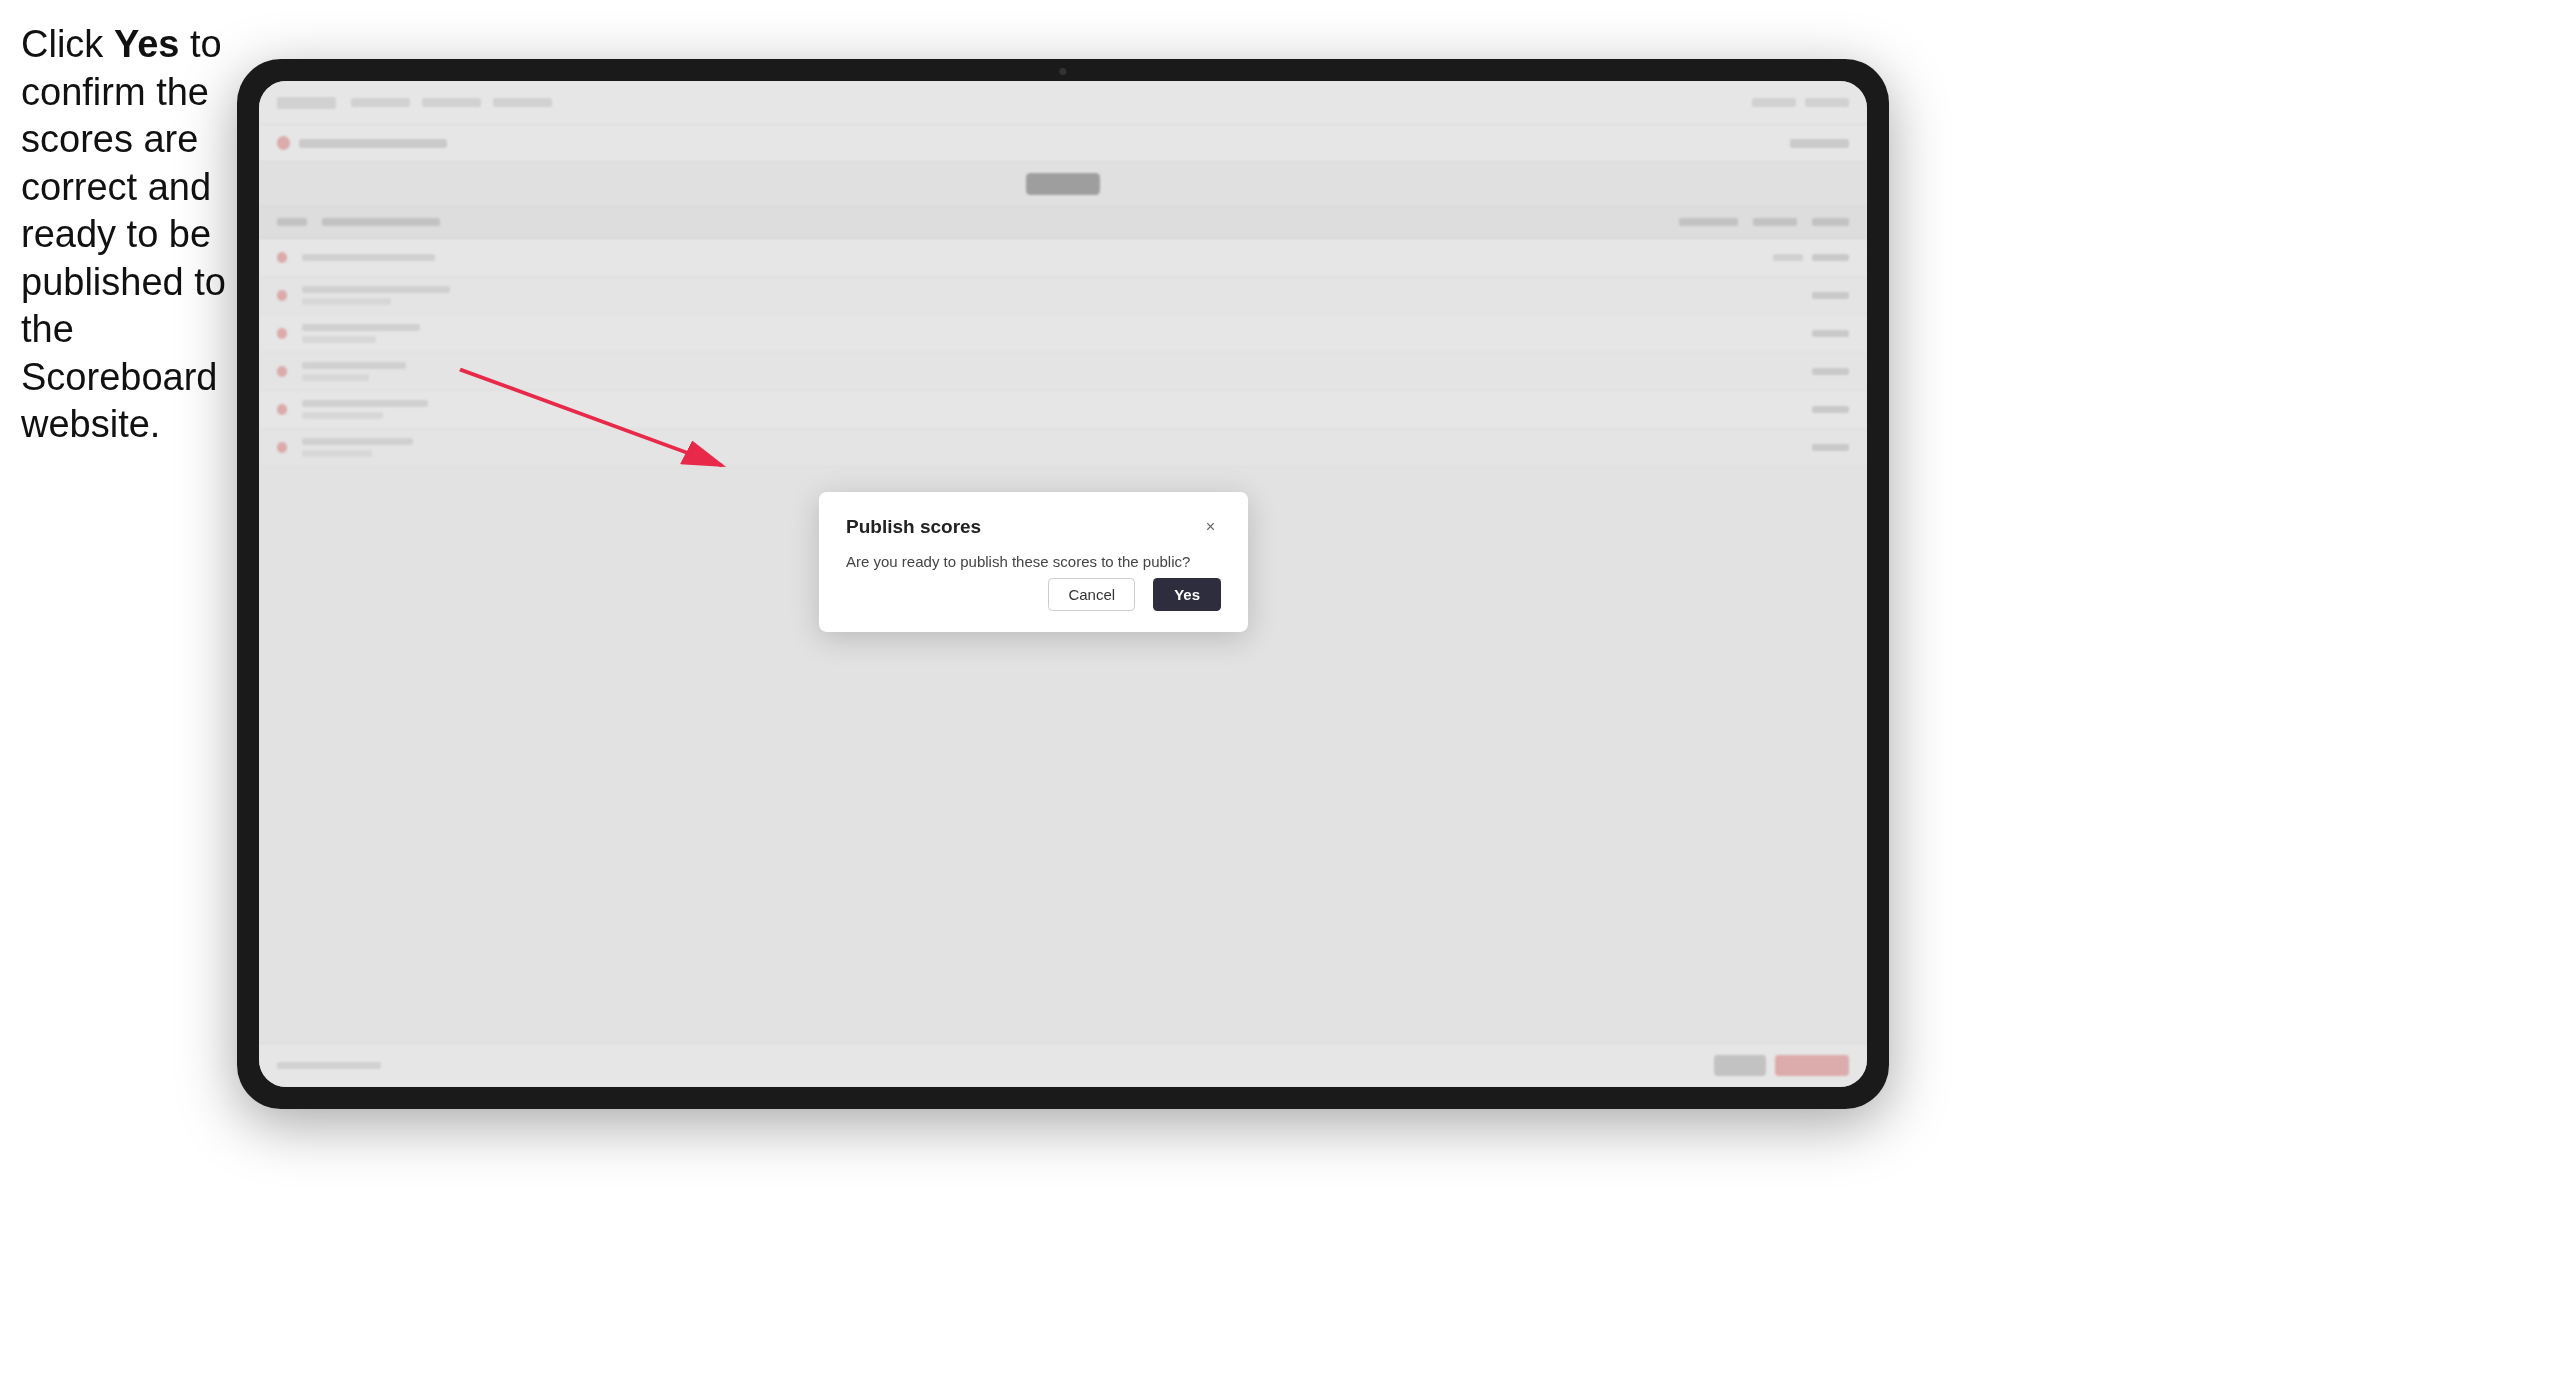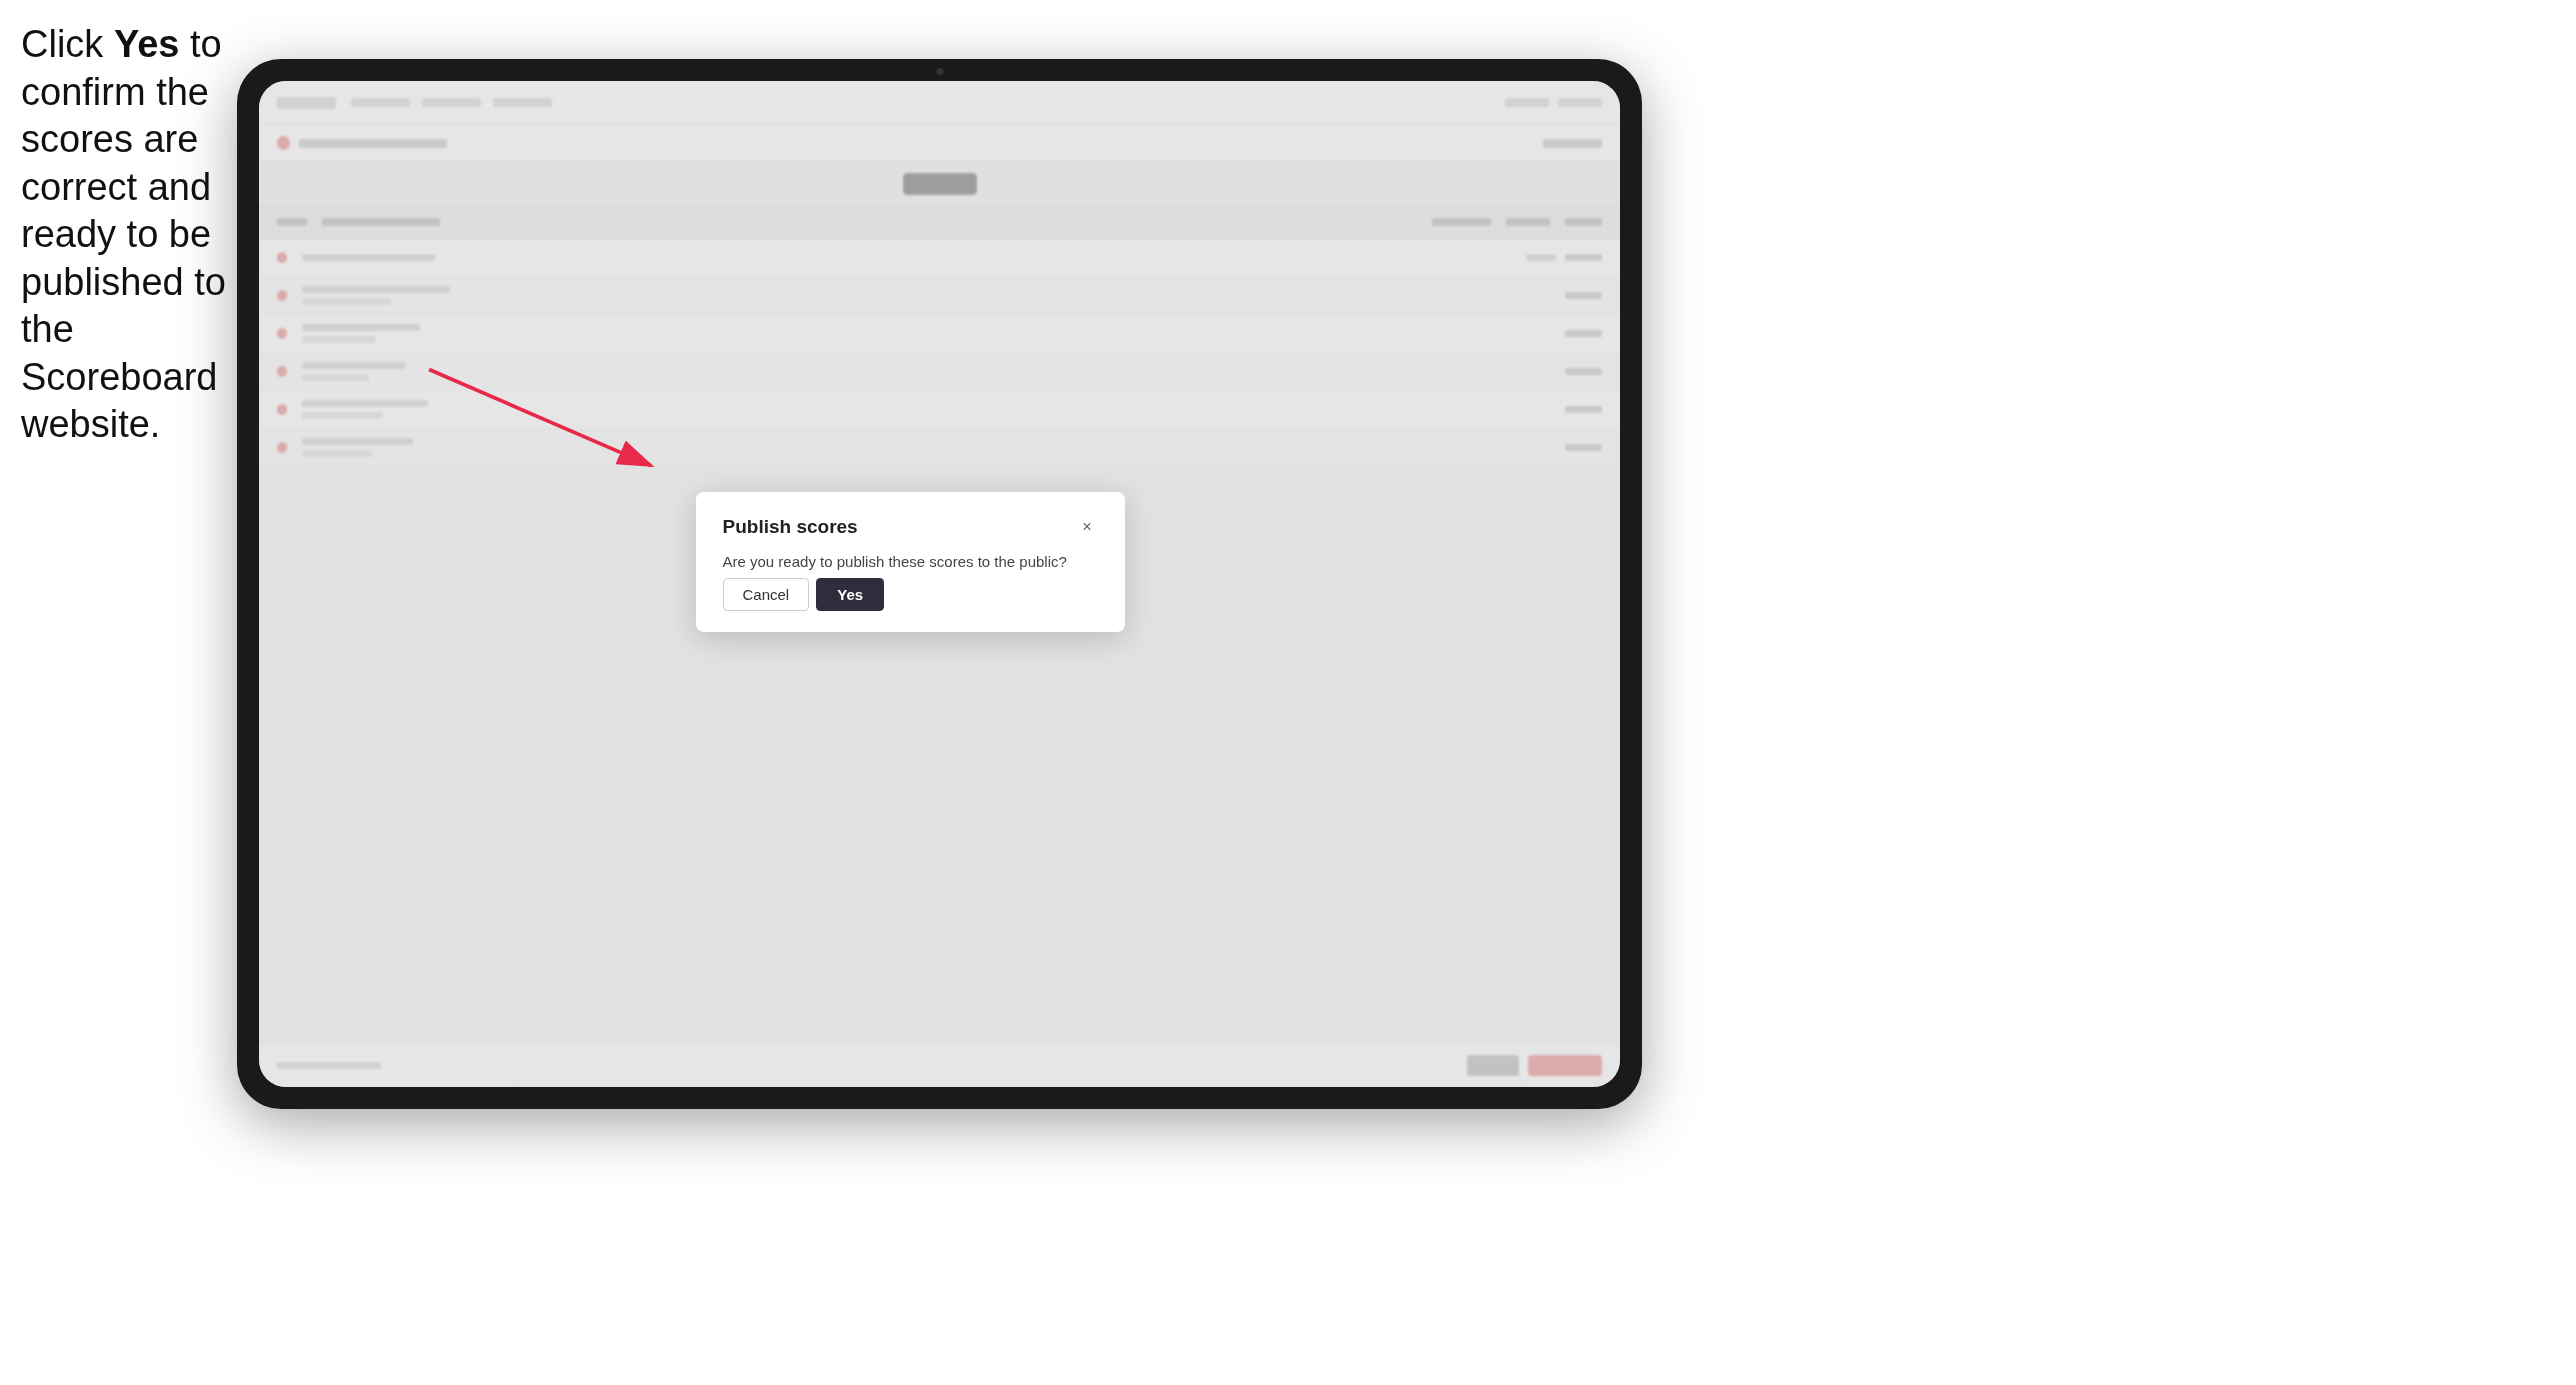--- a/index.html
+++ b/index.html
@@ -25,21 +25,21 @@
     }
     .instruction-text strong {
       font-weight: 700;
     }
 
     
     .tablet-shell {
       position: absolute;
       left: 237px;
       top: 59px;
-      width: 1405px;
+      width: 1652px;
       height: 1050px;
       background: #1a1a1a;
       border-radius: 44px;
       box-shadow: 0 15px 59px rgba(0,0,0,0.35);
     }
 
     
     .tablet-screen {
       position: absolute;
       left: 22px;
@@ -283,21 +283,22 @@
     }
 
     .modal-body {
       font-size: 15px;
       color: #444444;
       margin-bottom: 8px;
     }
 
     .modal-footer {
       display: flex;
-      gap: 7px;
+      justify-content: flex-end;
+      gap: 18px;
     }
 
     .btn-cancel {
       padding: 7.4px 19px;
       border: 0.7px solid #cccccc;
       border-radius: 4.4px;
       background: #ffffff;
       font-size: 15px;
       color: #333333;
       cursor: pointer;

